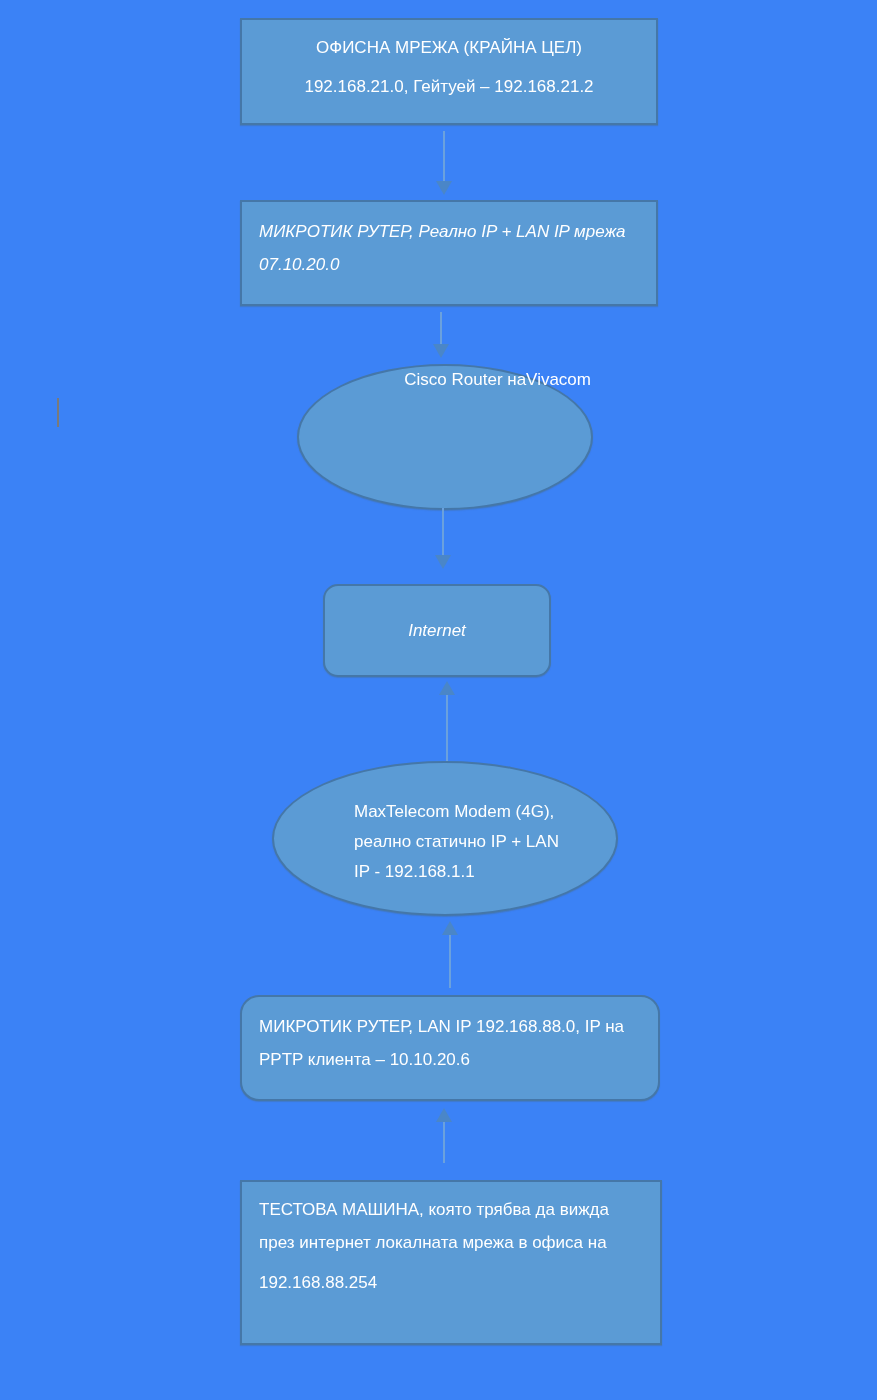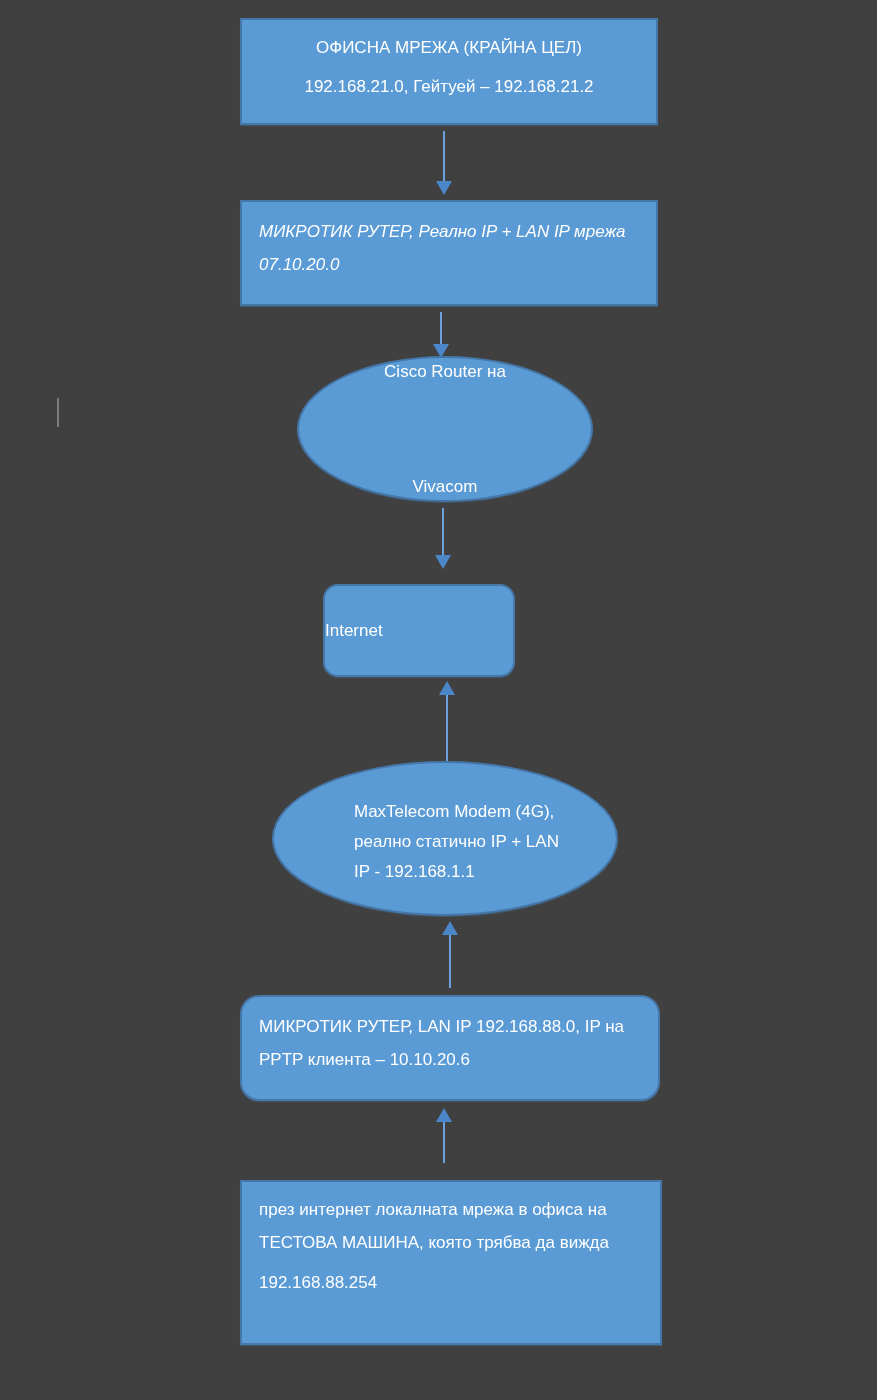--- a/index.html
+++ b/index.html
@@ -5,21 +5,21 @@
   html, body {
     margin: 0;
     padding: 0;
     background: #ffffff;
     font-family: "Liberation Sans", sans-serif;
   }
   #canvas {
     position: relative;
     width: 877px;
     height: 1400px;
-    background: #404040;
+    background: #3b82f6;
     overflow: hidden;
   }
   .node {
     position: absolute;
     background: #5b9bd5;
     border: 2px solid #4577a8;
     box-sizing: border-box;
     color: #ffffff;
     font-size: 17px;
   }
@@ -33,26 +33,26 @@
   .left-text { text-align: left; }
   .node .tline { display: block; }
   
   #office-box { left: 240px; top: 18px; width: 418px; height: 107px; padding-top: 16px; }
   #office-box .tline { line-height: 24px; }
   #office-box .tline + .tline { margin-top: 15px; }
   
   #mik1-box { left: 240px; top: 200px; width: 418px; height: 106px; padding: 13px 17px; font-style: italic; }
   #mik1-box .tline { line-height: 33px; }
   
-  #cisco-ellipse { left: 297px; top: 356px; width: 296px; height: 146px;
-    display: flex; flex-direction: column; justify-content: space-between; }
+  #cisco-ellipse { left: 297px; top: 364px; width: 296px; height: 146px;
+    display: flex; flex-direction: row; justify-content: flex-end; }
   #cisco-ellipse .tline { line-height: 27px; }
   
-  #internet-box { left: 323px; top: 584px; width: 192px; height: 93px;
-    display: flex; align-items: center; justify-content: flex-start; }
+  #internet-box { left: 323px; top: 584px; width: 228px; height: 93px;
+    display: flex; align-items: center; justify-content: center; font-style: italic; }
   
   #max-ellipse { left: 272px; top: 761px; width: 346px; height: 155px;
     padding: 34px 30px 0 64px; }
   #max-ellipse .tline { line-height: 30px; margin-left: 16px; }
   
   #mik2-box { left: 240px; top: 995px; width: 420px; height: 106px; padding: 13px 17px; border-radius: 19px; }
   #mik2-box .tline { line-height: 33px; }
   
   #test-box { left: 240px; top: 1180px; width: 422px; height: 165px; padding: 11px 17px; }
   #test-box .tline { line-height: 33px; }
@@ -153,22 +153,22 @@
     <span class="tline">PPTP клиента – 10.10.20.6</span>
   </div>
 
   <div class="arrow" id="arrow-6">
     <div class="head-up"></div>
     <div class="shaft"></div>
   </div>
 
   <div class="node rect left-text" id="test-box">
     <div class="para1">
+      <span class="tline">ТЕСТОВА МАШИНА, която трябва да вижда</span>
       <span class="tline">през интернет локалната мрежа в офиса на</span>
-      <span class="tline">ТЕСТОВА МАШИНА, която трябва да вижда</span>
     </div>
     <div class="para2">
       <span class="tline">192.168.88.254</span>
     </div>
   </div>
 
   <div id="cursor-mark"></div>
 
 </div>
 

